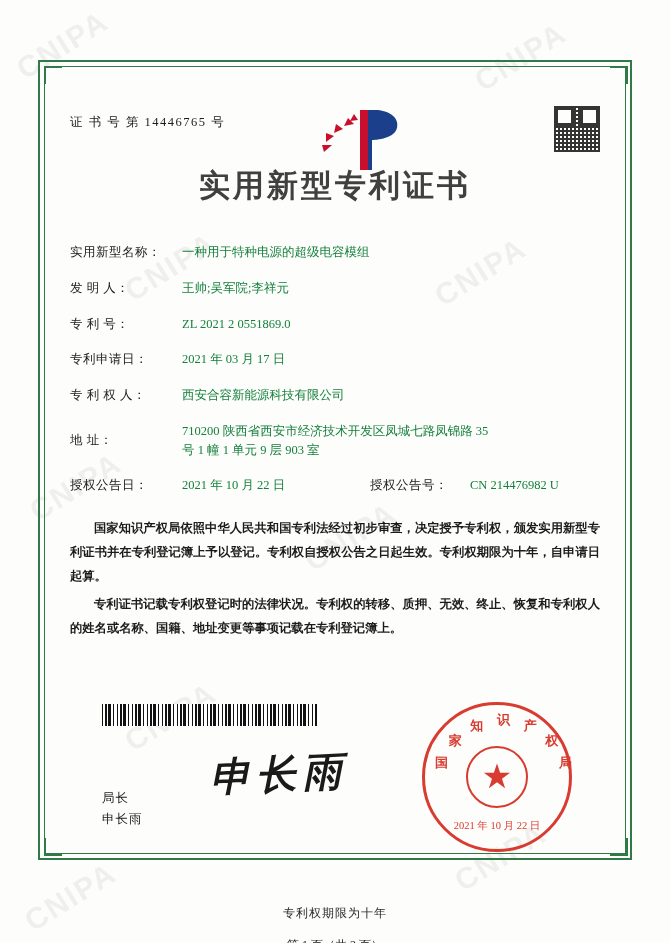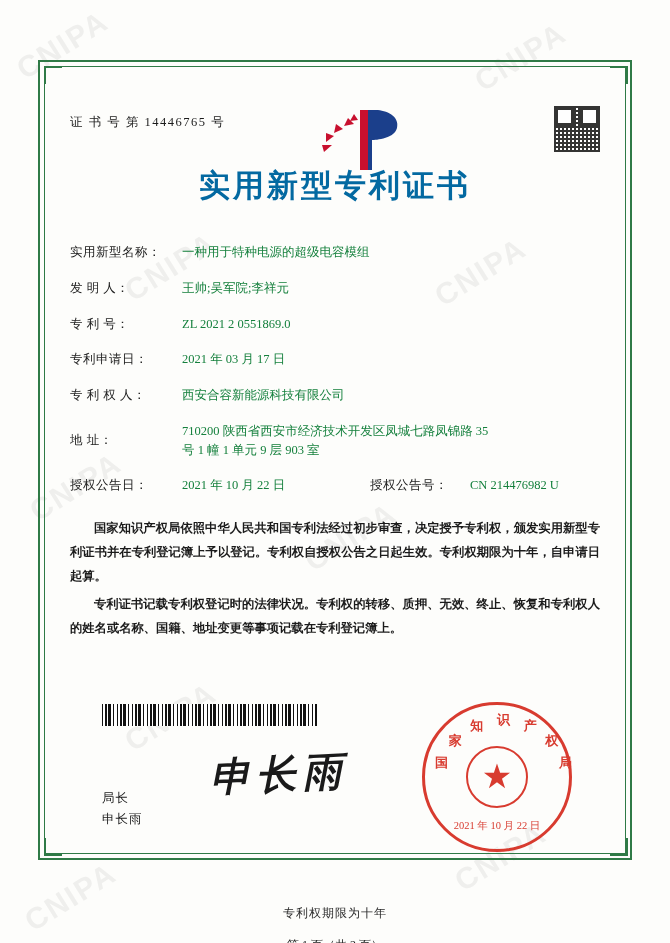--- a/index.html
+++ b/index.html
@@ -118,21 +118,21 @@
     width: 120px;
     height: 80px;
   }
   
   .title {
     text-align: center;
     font-size: 31px;
     font-weight: 700;
     letter-spacing: 3px;
     margin-top: 34px;
-    color: #0369a1;
+    color: #404040;
     font-family: "Liberation Serif", "DejaVu Serif", serif;
   }
 
   .fields {
     margin-top: 36px;
     font-size: 12.5px;
     line-height: 1.5;
   }
   .field-row {
     display: flex;

